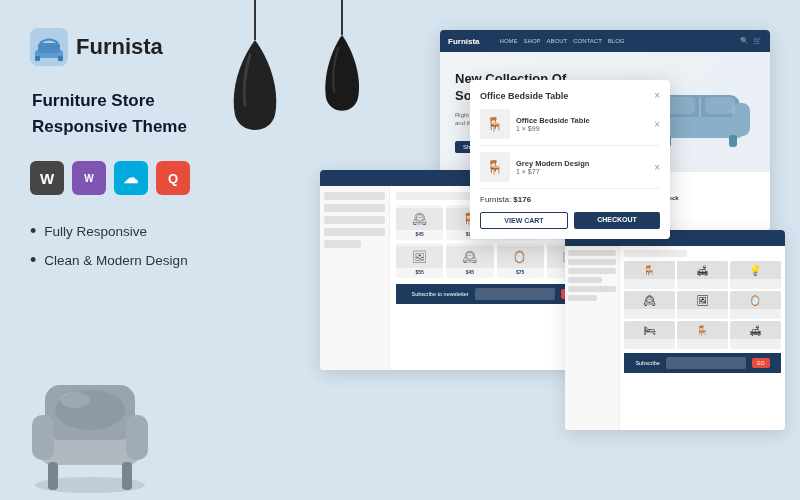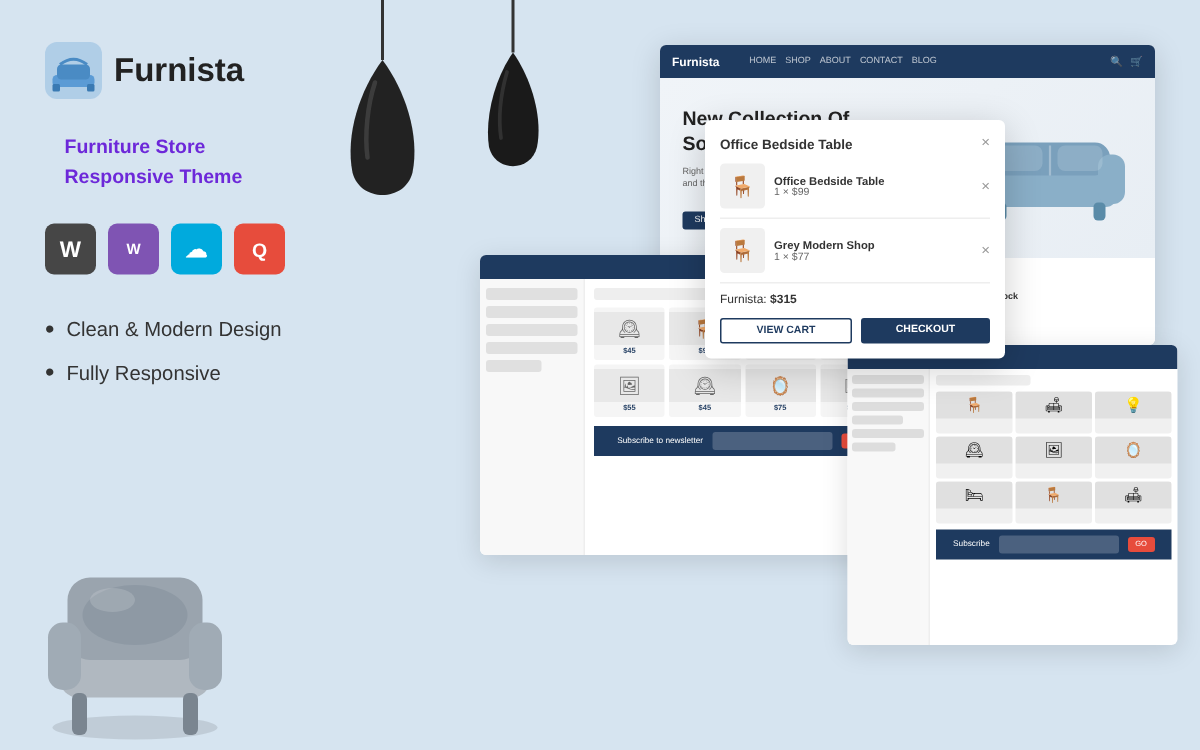--- a/index.html
+++ b/index.html
@@ -35,26 +35,26 @@
     }
 
     .logo-text {
       font-size: 22px;
       font-weight: 700;
       color: #222;
       letter-spacing: 0;
     }
 
     .tagline {
-      font-size: 13px;
+      font-size: 17px;
       font-weight: 600;
-      color: #6d28d9;
+      color: #0f172a;
       line-height: 1.5;
       margin-bottom: 22px;
-      margin-left: 13px;
+      margin-left: 2px;
     }
 
     .badges {
       display: flex;
       gap: 8px;
       margin-bottom: 26px;
     }
 
     .badge {
       width: 34px;
@@ -485,24 +485,24 @@
     <div class="badge badge-cloud">
       <span>☁</span>
     </div>
     <div class="badge badge-q">
       <span style="font-size:13px;">Q</span>
     </div>
   </div>
 
   <ul class="features">
     <li>
-      <span>Clean &amp; Modern Design</span>
+      <span>Fully Responsive</span>
     </li>
     <li>
-      <span>Fully Responsive</span>
+      <span>Clean &amp; Modern Design</span>
     </li>
   </ul>
 
   <svg class="chair-img" viewBox="0 0 160 160" xmlns="http://www.w3.org/2000/svg">
 
     <ellipse cx="80" cy="145" rx="55" ry="8" fill="rgba(0,0,0,0.1)"></ellipse>
 
     <rect x="30" y="90" width="100" height="35" rx="12" fill="#b0b8c0"></rect>
 
     <rect x="35" y="45" width="90" height="55" rx="15" fill="#9aa4ae"></rect>
@@ -597,28 +597,28 @@
       <div class="cart-item-img">🪑</div>
       <div class="cart-item-info">
         <div class="cart-item-name">Office Bedside Table</div>
         <div class="cart-item-qty">1 × $99</div>
       </div>
       <span class="cart-item-remove">×</span>
     </div>
     <div class="cart-item">
       <div class="cart-item-img">🪑</div>
       <div class="cart-item-info">
-        <div class="cart-item-name">Grey Modern Shop</div>
+        <div class="cart-item-name">Grey Modern Design</div>
         <div class="cart-item-qty">1 × $77</div>
       </div>
       <span class="cart-item-remove">×</span>
     </div>
     <div class="cart-subtotal">
       <span>Furnista:</span>
-      <strong>$315</strong>
+      <strong>$176</strong>
     </div>
     <div class="cart-buttons">
       <div class="cart-view-btn">VIEW CART</div>
       <div class="cart-checkout-btn">CHECKOUT</div>
     </div>
   </div>
 
   <div class="screenshot-product">
     <div class="prod-header"></div>
     <div class="prod-body">

